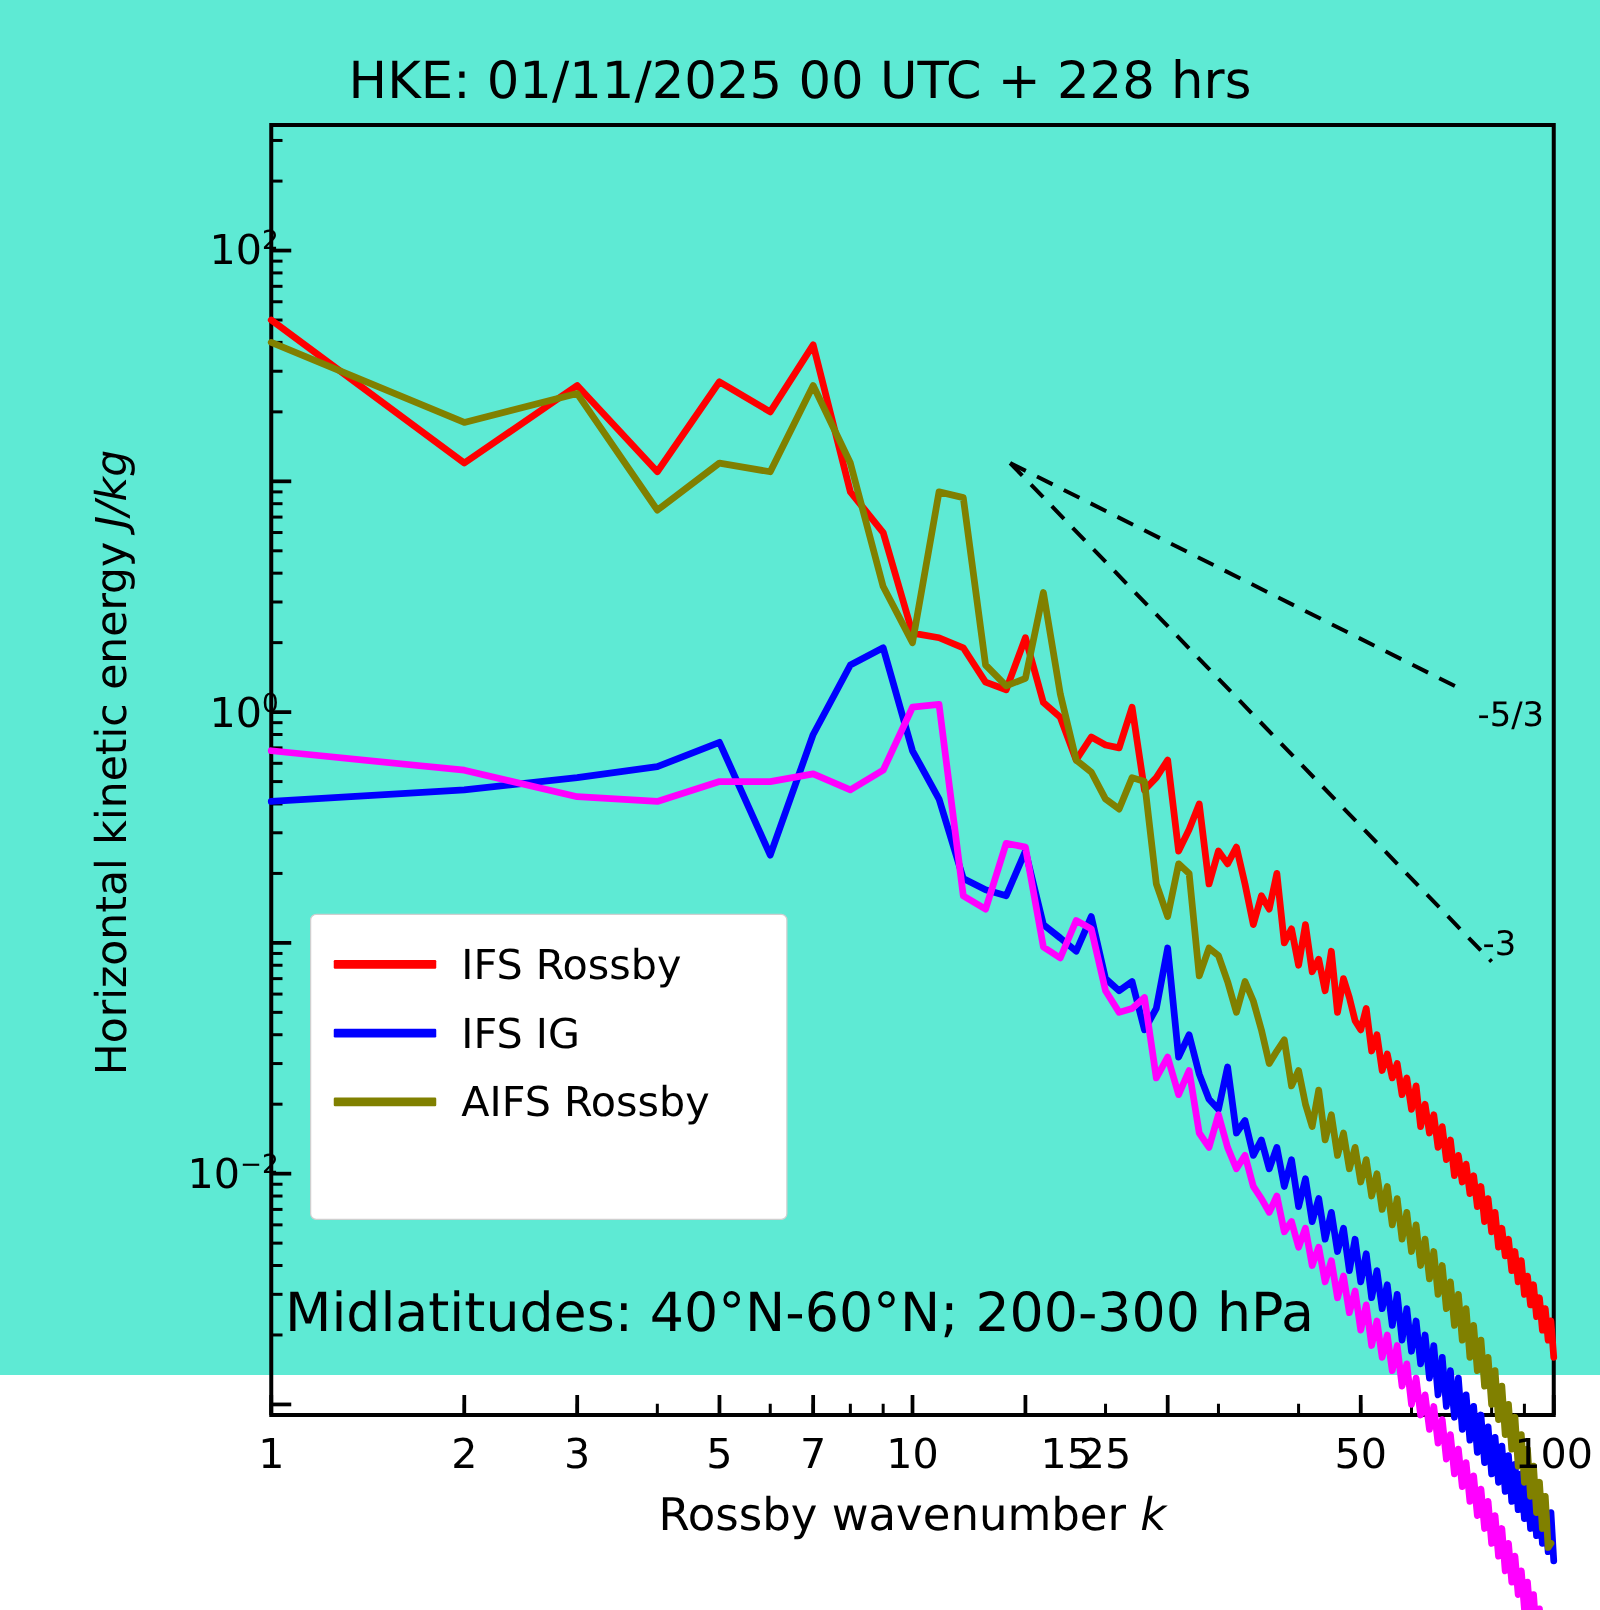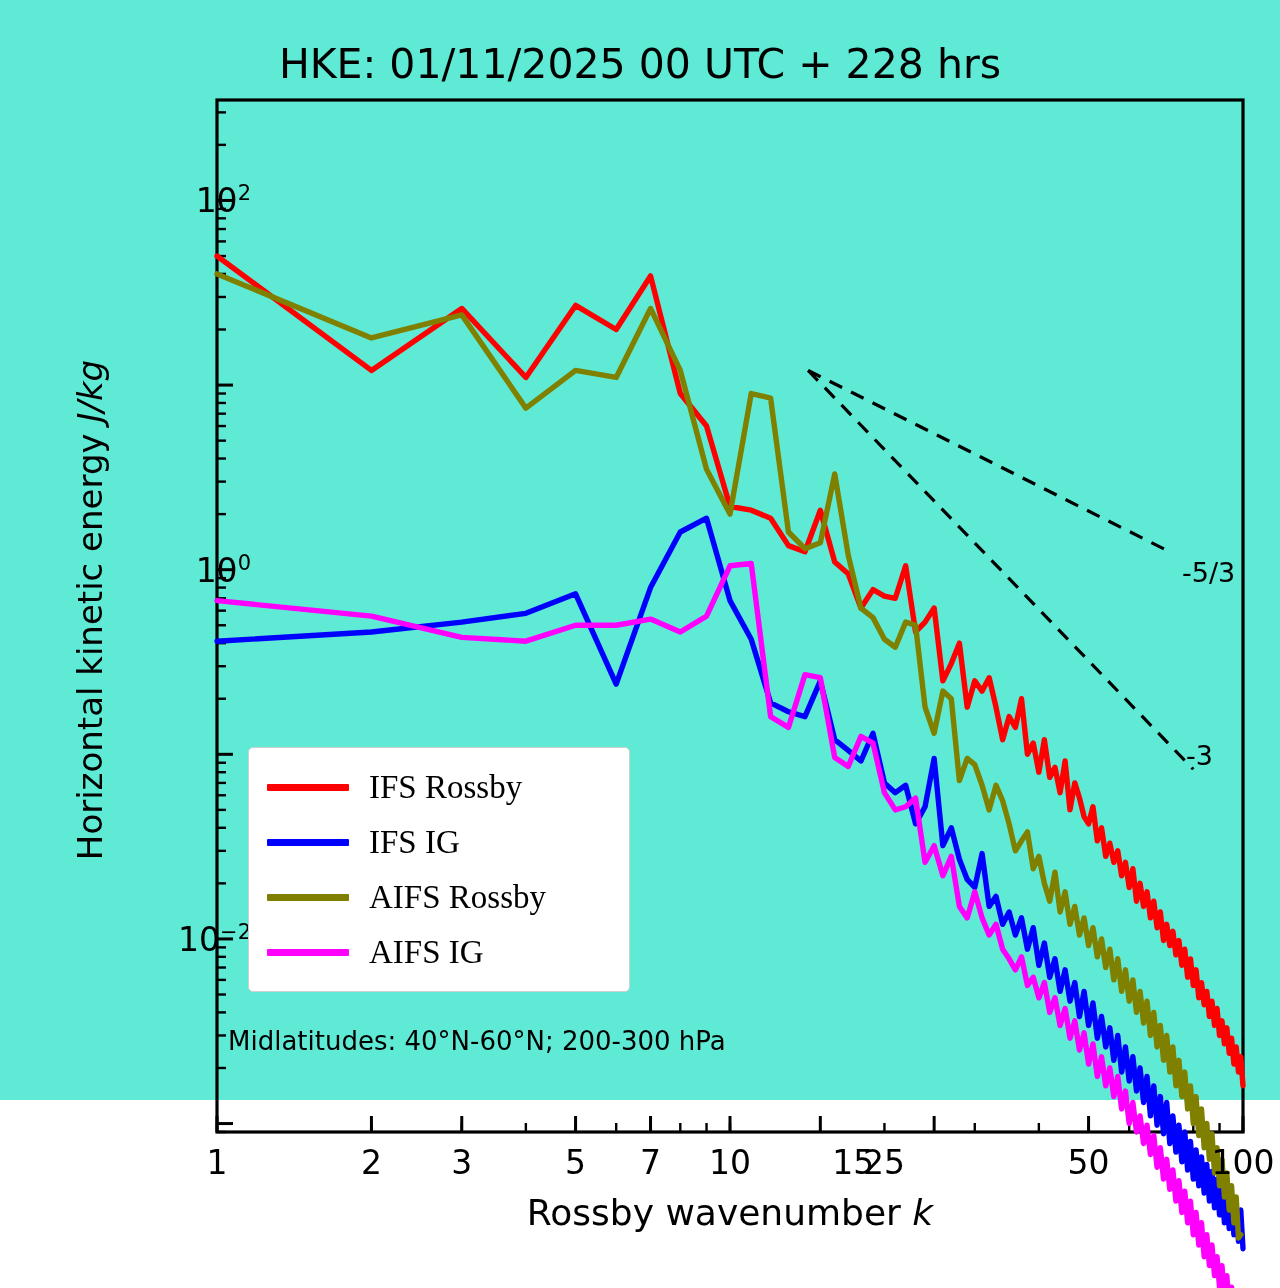--- a/index.html
+++ b/index.html
@@ -20,41 +20,41 @@
 
   #xlabel{
     position:absolute;left:217px;top:1192px;width:1026px;text-align:center;
     font-size:36px;color:#000;
   }
   #xlabel .kvar{font-style:italic;}
 
   #plot-svg{position:absolute;left:0;top:0;}
 
   #legend-box{
-    position:absolute;left:248px;top:747px;width:382px;height:245px;
+    position:absolute;left:248px;top:731px;width:382px;height:245px;
     border:1.6px solid #cfcfcf;border-radius:5px;background:#ffffff;
-    box-sizing:border-box;padding:12px 0 0 0;font-family:Liberation Serif, serif;
+    box-sizing:border-box;padding:12px 0 0 0;
   }
   .legend-row{display:flex;align-items:center;height:55px;padding-left:18px;}
   .legend-swatch{width:82px;height:7px;border-radius:1px;margin-right:20px;flex:0 0 auto;}
   .legend-text{font-size:33px;color:#000;line-height:1;}
 
   #annotation{
     position:absolute;left:228px;top:1026px;
-    font-size:26px;color:#000;white-space:nowrap;
+    font-size:43px;color:#000;white-space:nowrap;
   }
 
   .slope-label{position:absolute;font-size:27px;color:#000;}
   #slope-label-53{left:1182px;top:557px;}
   #slope-label-3{left:1186px;top:740px;}
 
   .tick-label-x{position:absolute;font-size:33px;color:#000;text-align:center;
     transform:translateX(-50%);top:1143px;}
   .tick-label-y{position:absolute;font-size:33px;color:#000;text-align:right;
-    transform:translateY(-50%);right:1058px;}
+    transform:translateY(-50%);right:1086px;}
   .tick-label-y sup{font-size:21px;vertical-align:super;}
 </style>
 </head>
 <body>
 
 <div id="figure">
 
   <div id="chart-title">HKE: 01/11/2025 00 UTC + 228 hrs</div>
 
   <div id="ylabel"><span>Horizontal kinetic energy </span><span class="unit">J/kg</span></div>
@@ -184,21 +184,17 @@
         <div class="legend-text">IFS Rossby</div>
       </div>
       <div class="legend-row">
         <div class="legend-swatch" style="background: rgb(0, 0, 255);"></div>
         <div class="legend-text">IFS IG</div>
       </div>
       <div class="legend-row">
         <div class="legend-swatch" style="background: rgb(128, 128, 0);"></div>
         <div class="legend-text">AIFS Rossby</div>
       </div>
-      <div class="legend-row">
-        <div class="legend-swatch" style="background: rgb(255, 0, 255);"></div>
-        <div class="legend-text">AIFS IG</div>
-      </div>
     </div>
 
   <div id="annotation">Midlatitudes: 40°N-60°N; 200-300 hPa</div>
 
 </div>
 
 </body></html>

